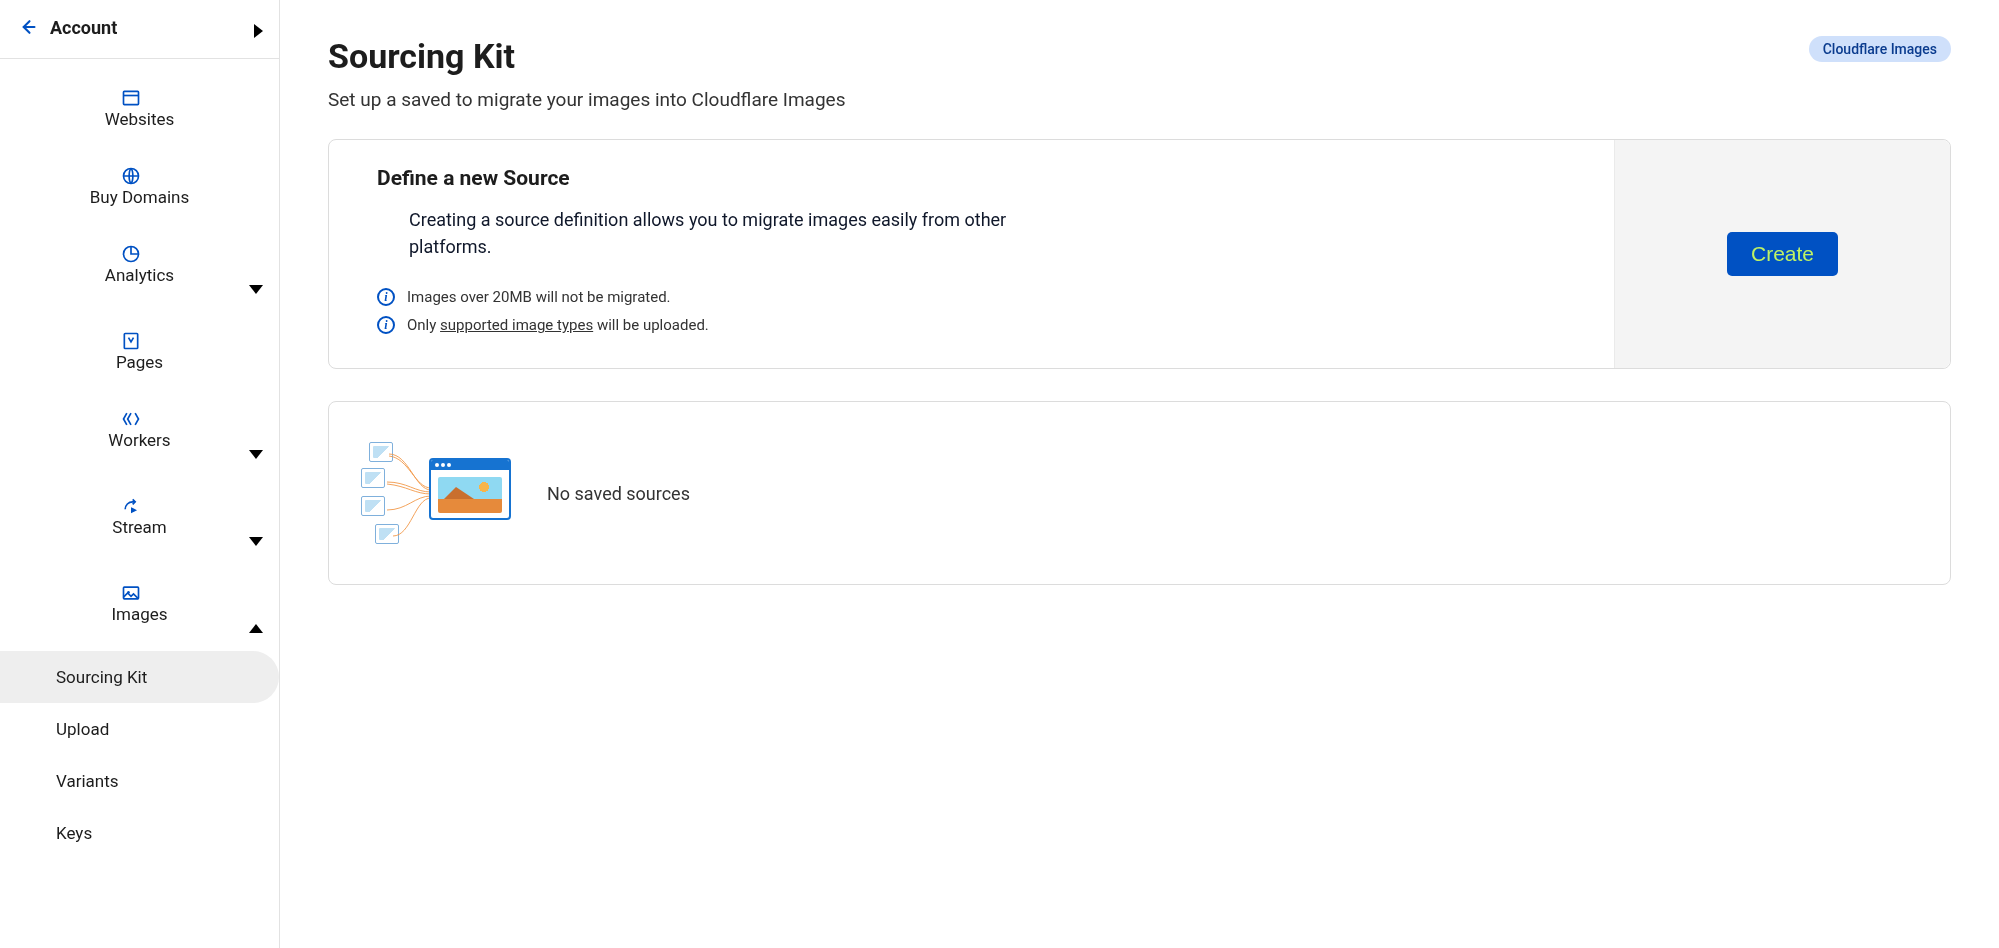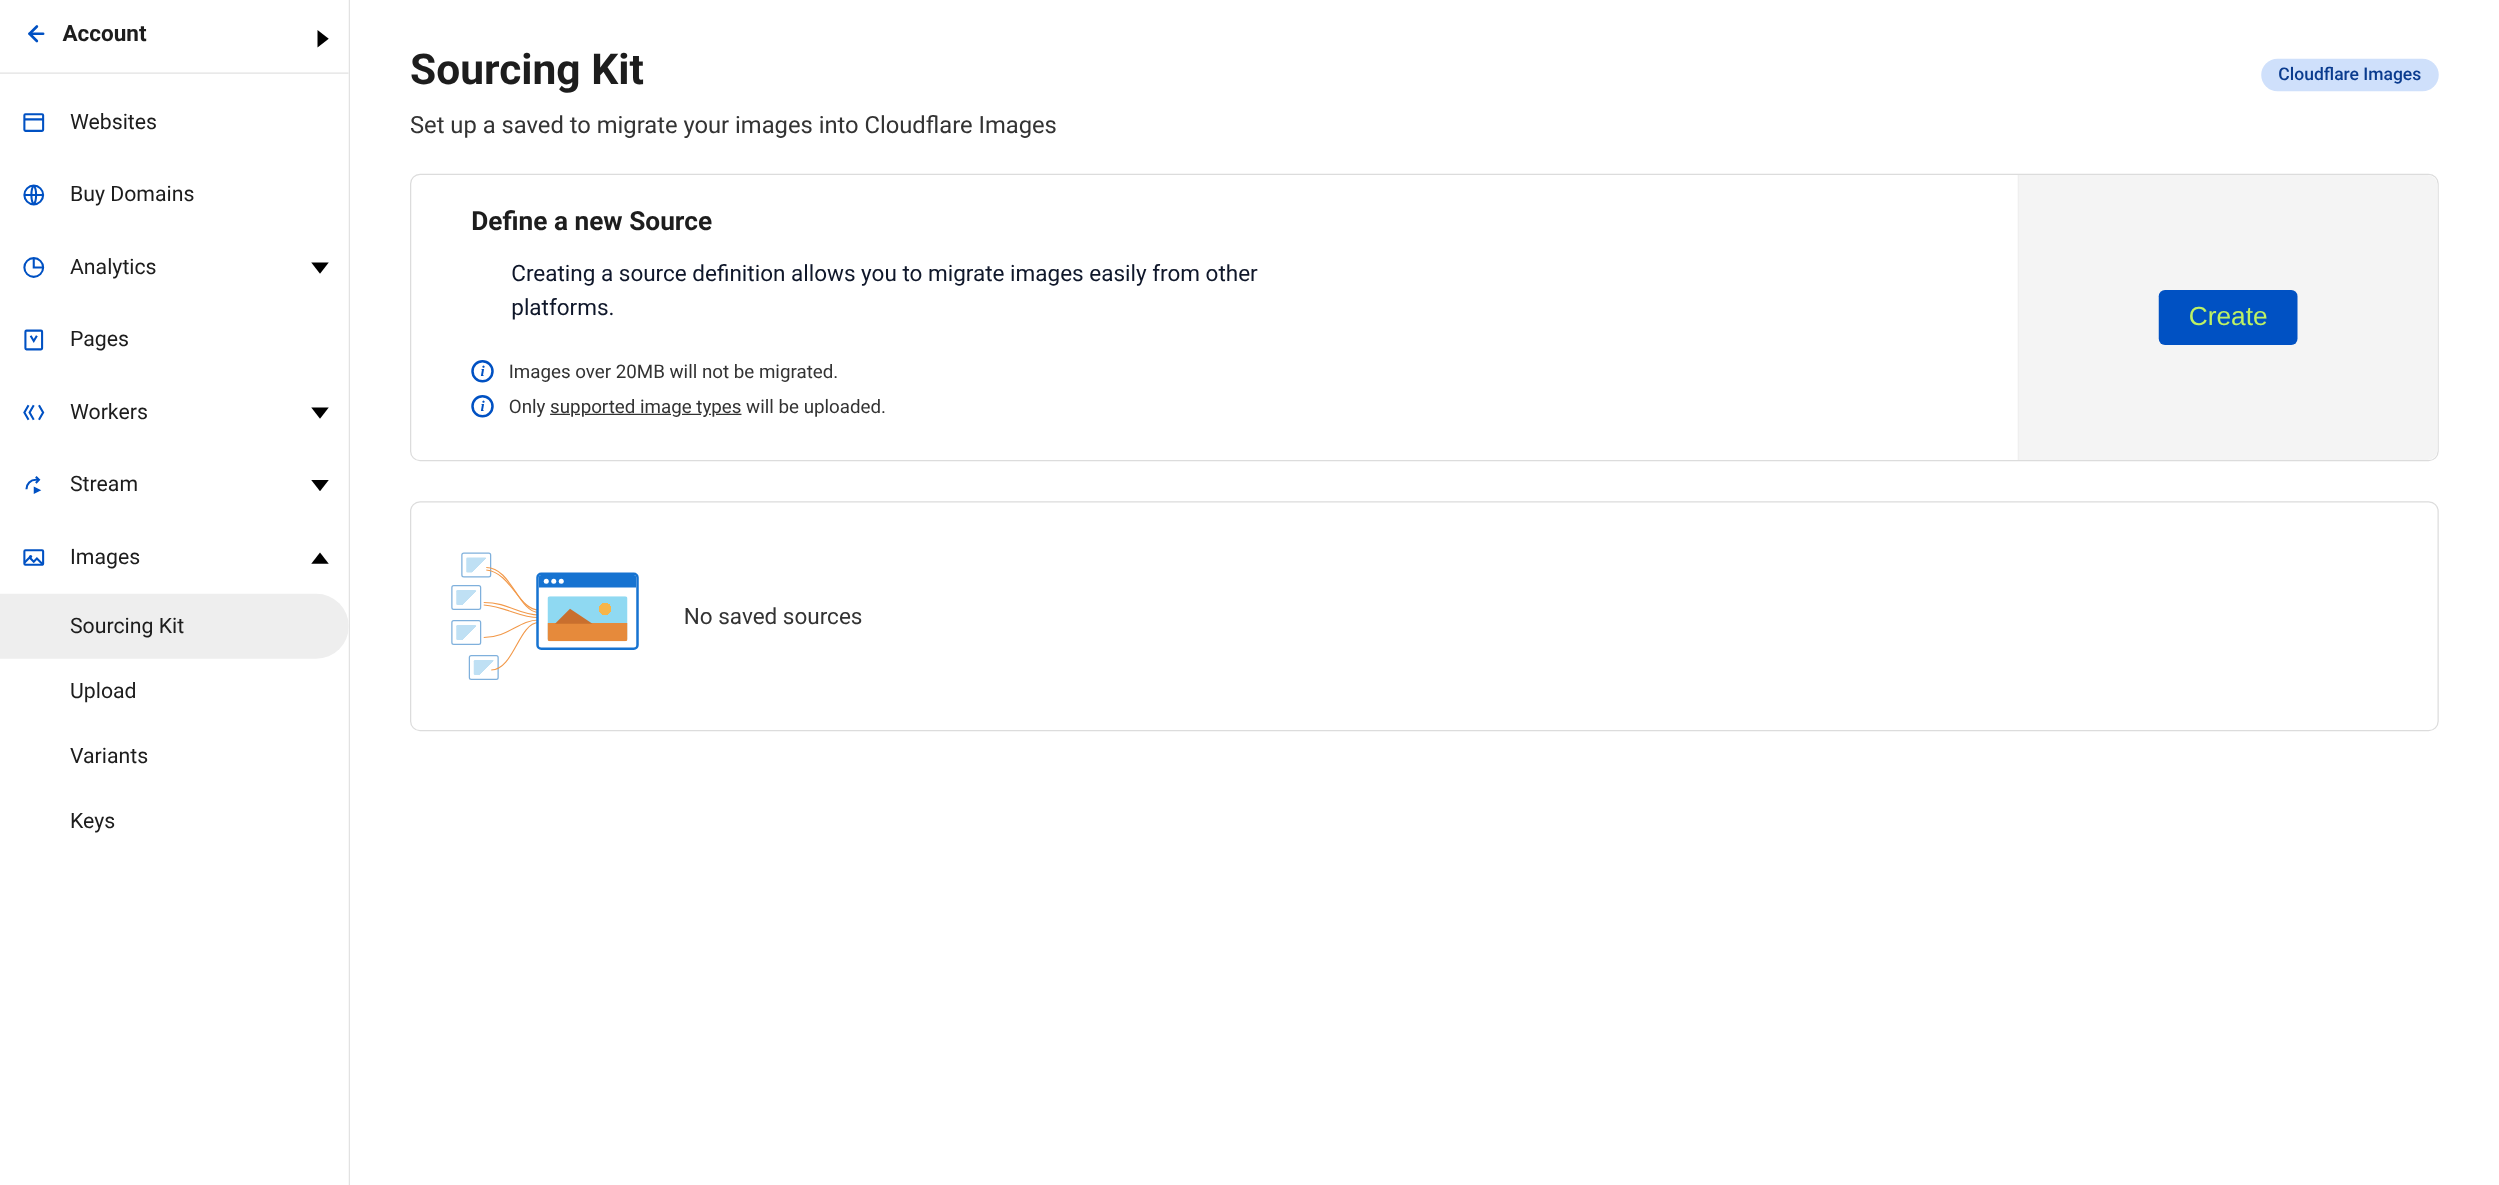--- a/index.html
+++ b/index.html
@@ -47,20 +47,21 @@
     }
 
     .nav { padding-top: 10px; }
     .nav-item {
       display: flex;
       align-items: center;
       padding: 18px 16px;
       font-size: 17px;
       cursor: pointer;
       color: #1d1d1d;
+      flex-direction: column;
     }
     .nav-item .icon {
       width: 22px; height: 22px;
       display: flex; align-items: center; justify-content: center;
       margin-right: 18px;
       color: #0051c3;
       flex: 0 0 auto;
     }
     .nav-item .text { flex: 1; }
     .nav-item .chev {
@@ -109,21 +110,20 @@
     }
     .badge {
       margin-left: auto;
       background: #cfe0fb;
       color: #0a3b8e;
       font-size: 14px;
       font-weight: 500;
       padding: 5px 14px;
       border-radius: 9999px;
       white-space: nowrap;
-      margin-top: 11px;
     }
 
     .card {
       border: 1px solid #dcdcdc;
       border-radius: 8px;
       background: #fff;
       margin-bottom: 32px;
     }
     .define-card { display: flex; padding-left: 20px; }
     .define-left { flex: 1; padding: 26px 28px 24px 28px; }

